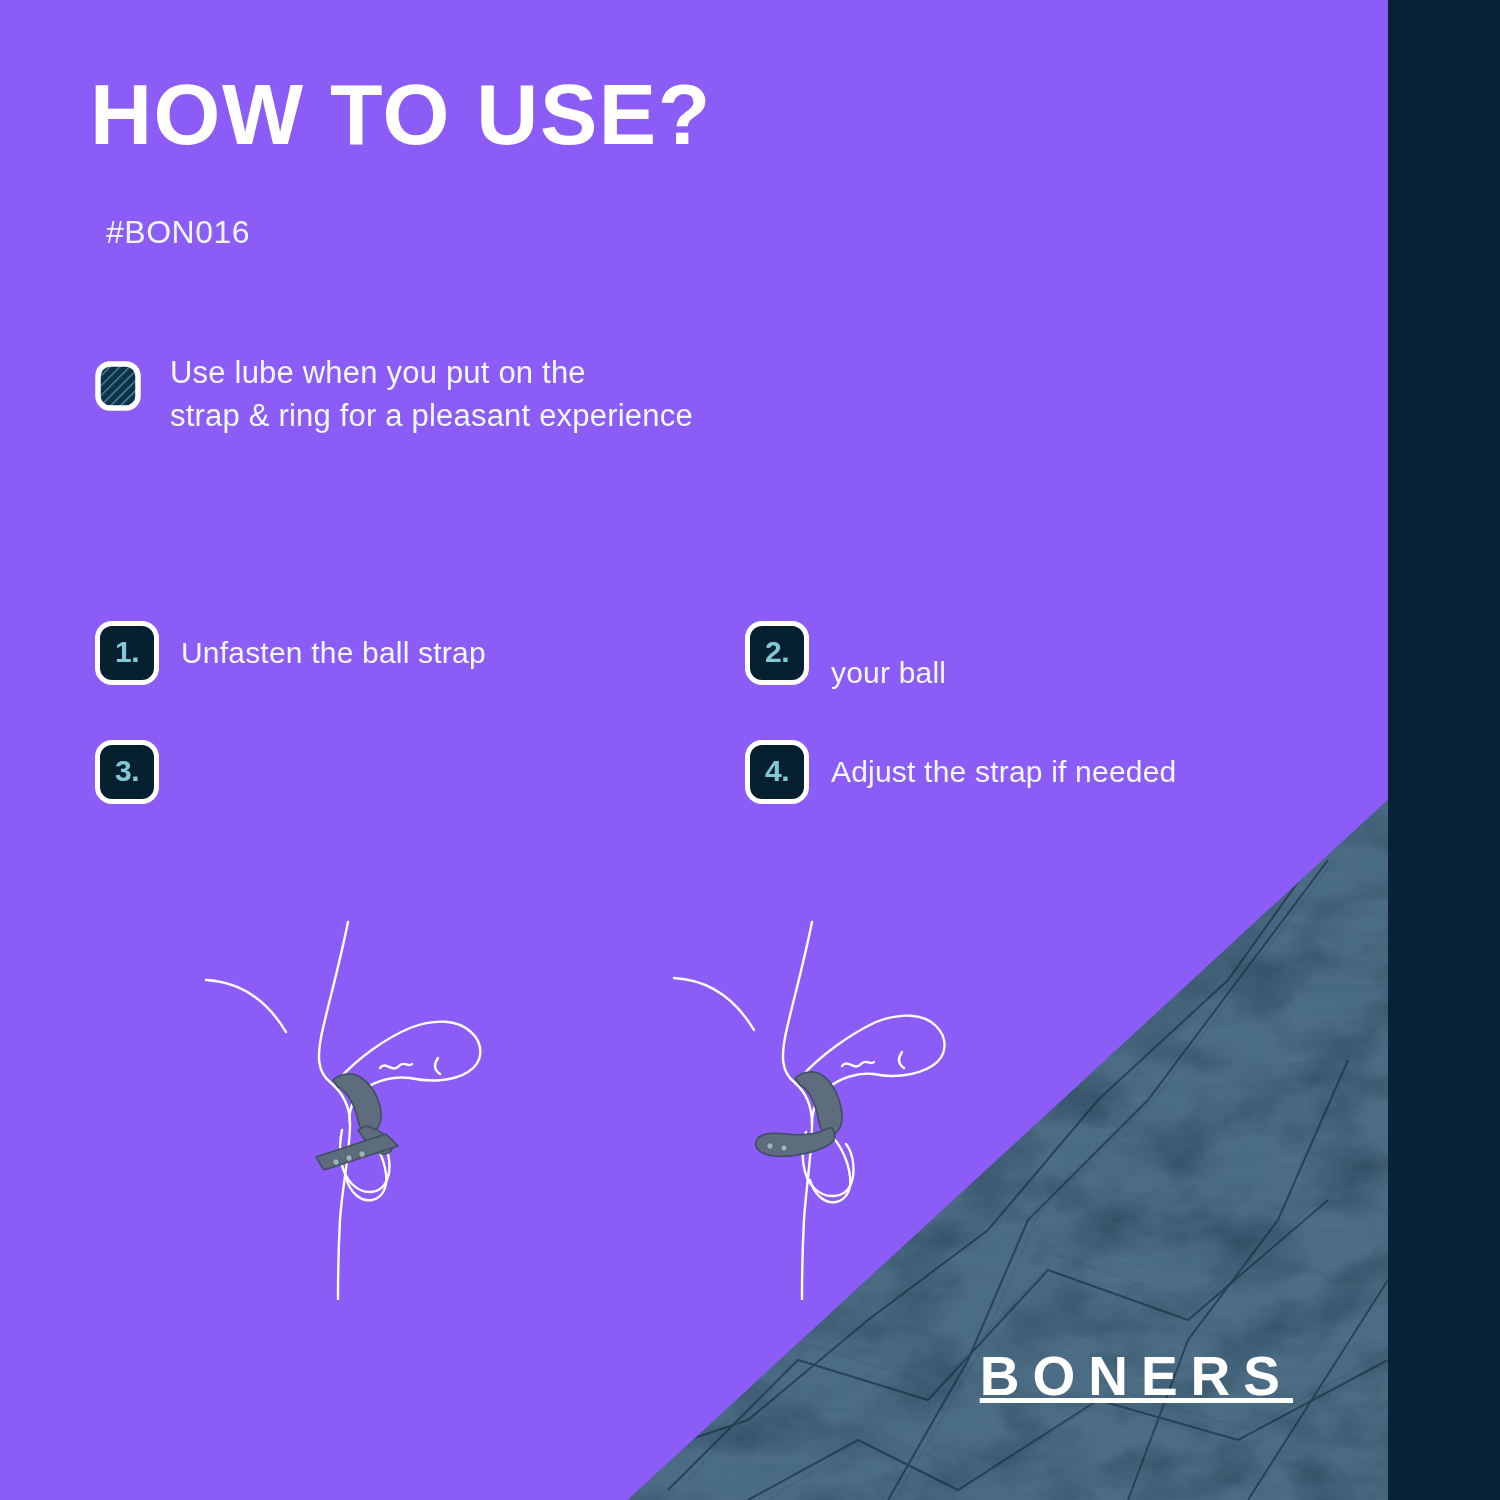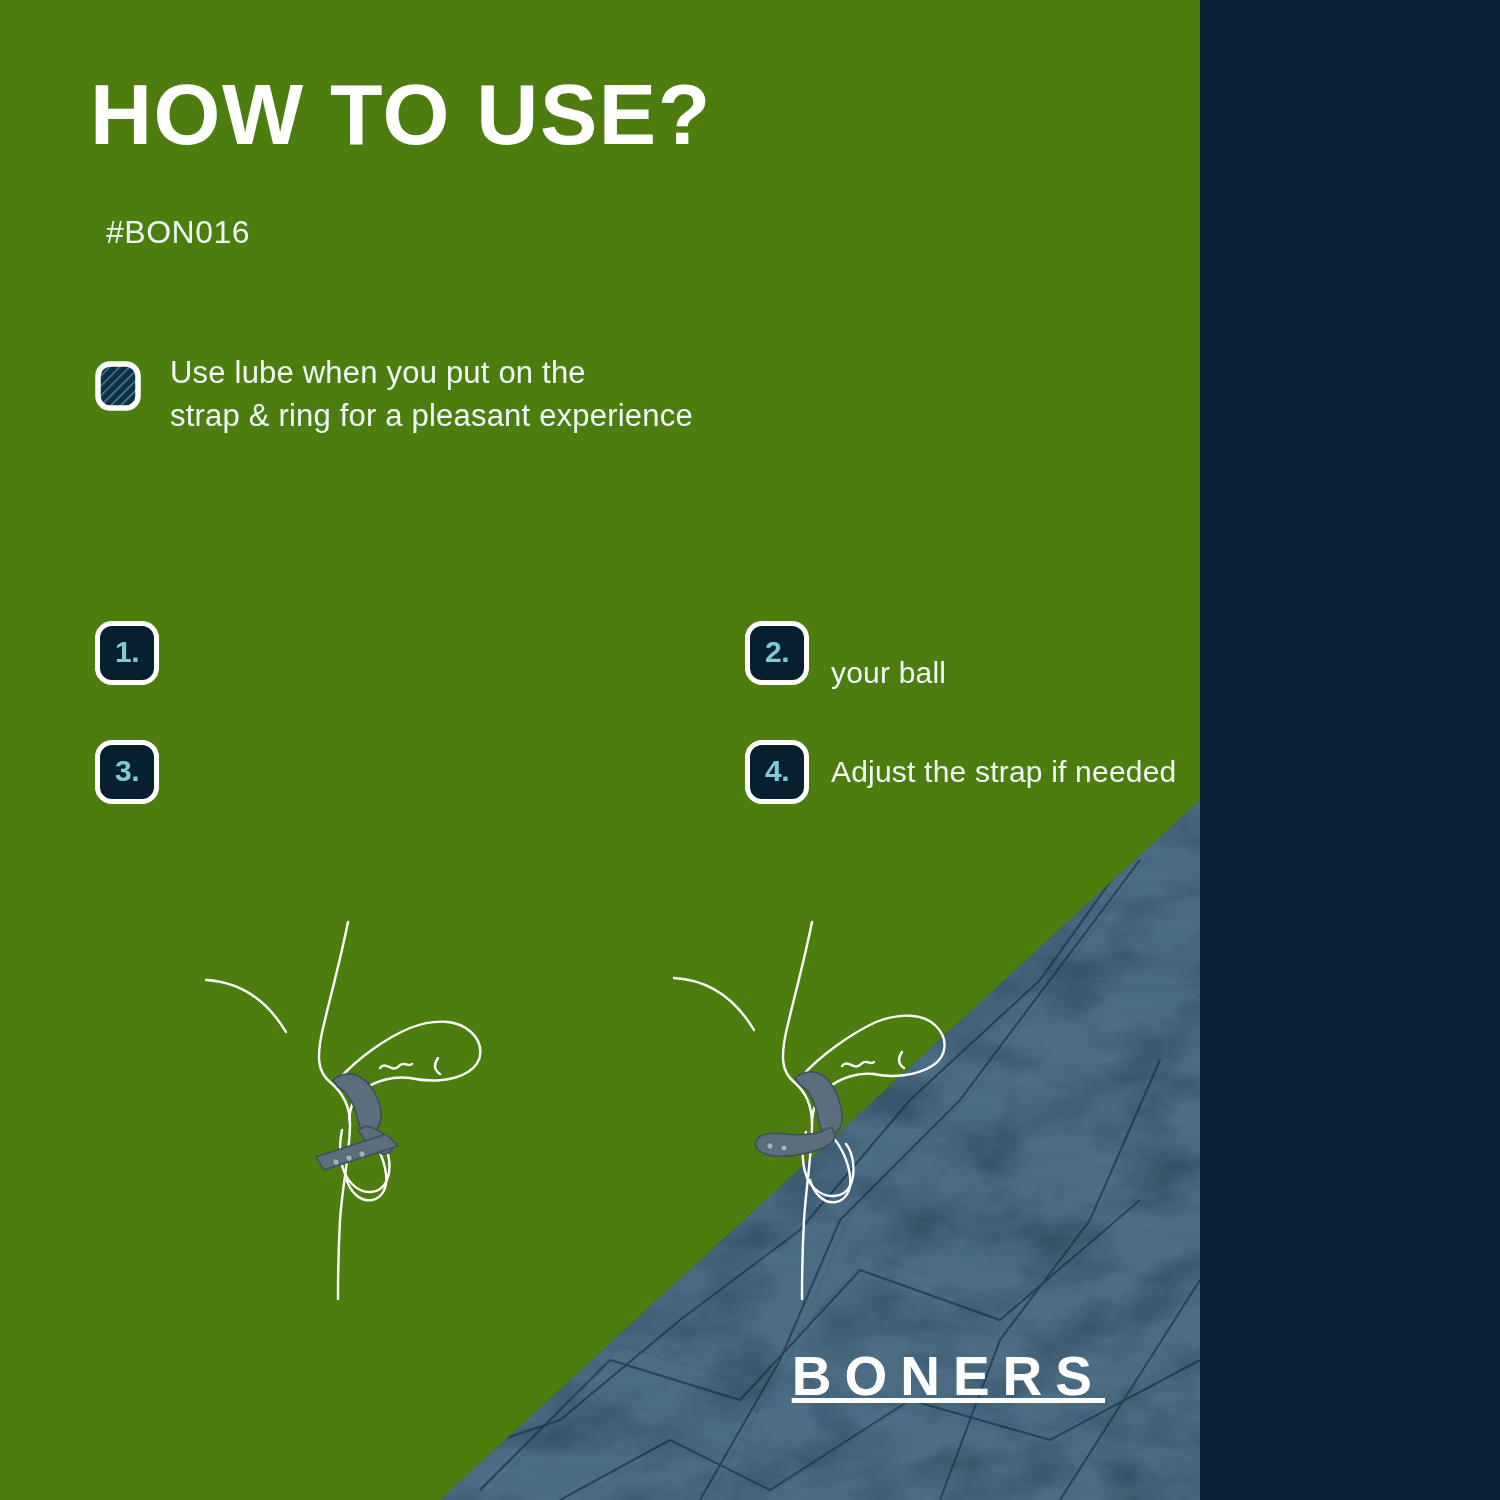--- a/index.html
+++ b/index.html
@@ -8,23 +8,23 @@
     background: #0a2236;
   }
   body {
     width: 1500px;
     height: 1500px;
     font-family: "Liberation Sans", sans-serif;
     overflow: hidden;
   }
   #page {
     position: relative;
-    width: 1200px;
+    width: 1388px;
     height: 1500px;
-    background: #4d7c0f;
+    background: #8b5cf6;
     overflow: hidden;
   }
 
   
   .corner-texture {
     position: absolute;
     right: 0;
     bottom: 0;
     width: 760px;
     height: 700px;
@@ -228,20 +228,23 @@
       <span>strap &amp; ring for a pleasant experience</span>
     </span>
   </div>
 
   <div class="steps">
 
     <div class="step">
       <div class="step-badge">
         <span>1.</span>
       </div>
+      <div class="step-text">
+        <span>Unfasten the ball strap</span>
+      </div>
     </div>
 
     <div class="step">
       <div class="step-badge">
         <span>2.</span>
       </div>
       <div class="step-text">
         <br>
         <span>your ball</span>
       </div>

